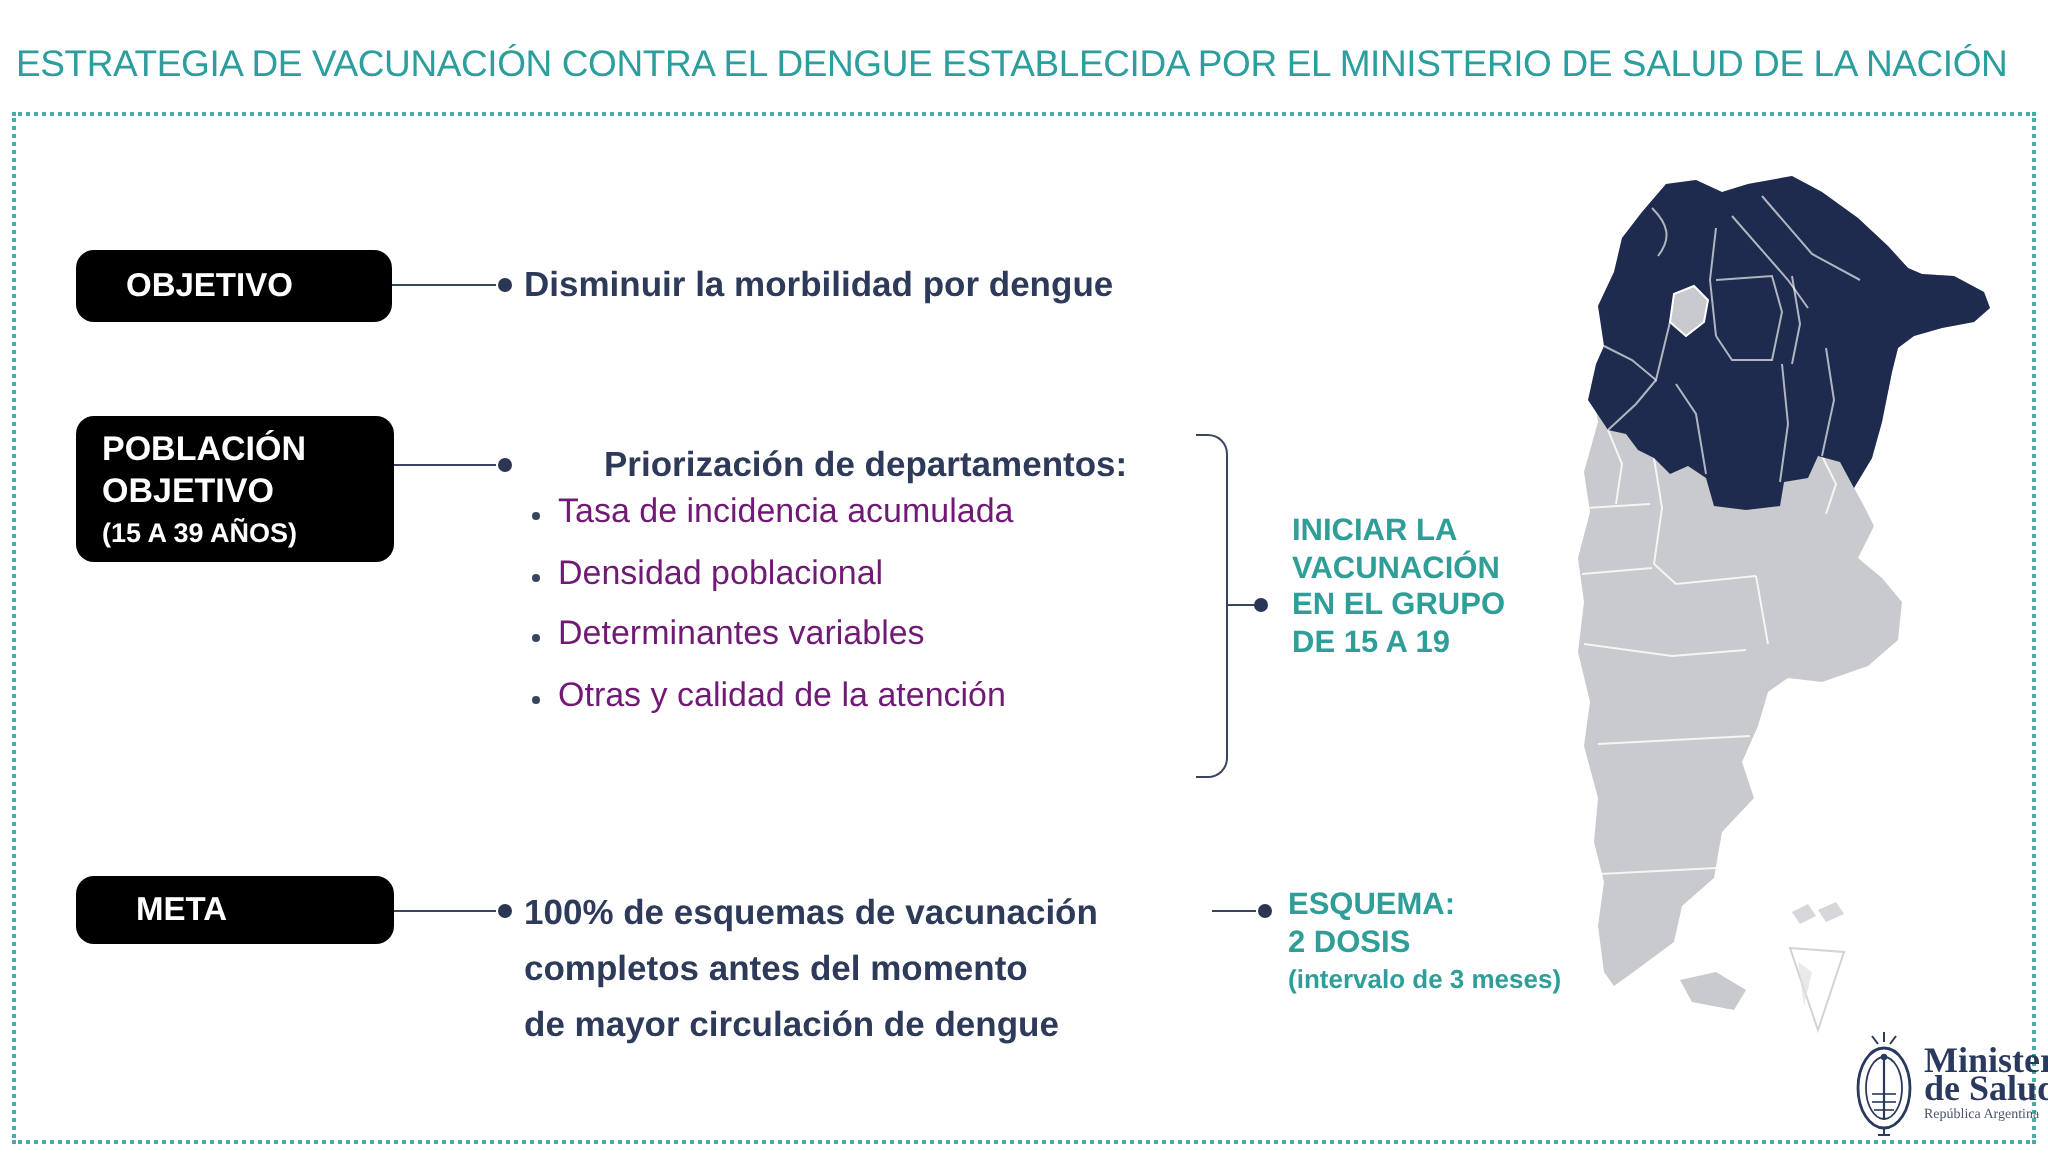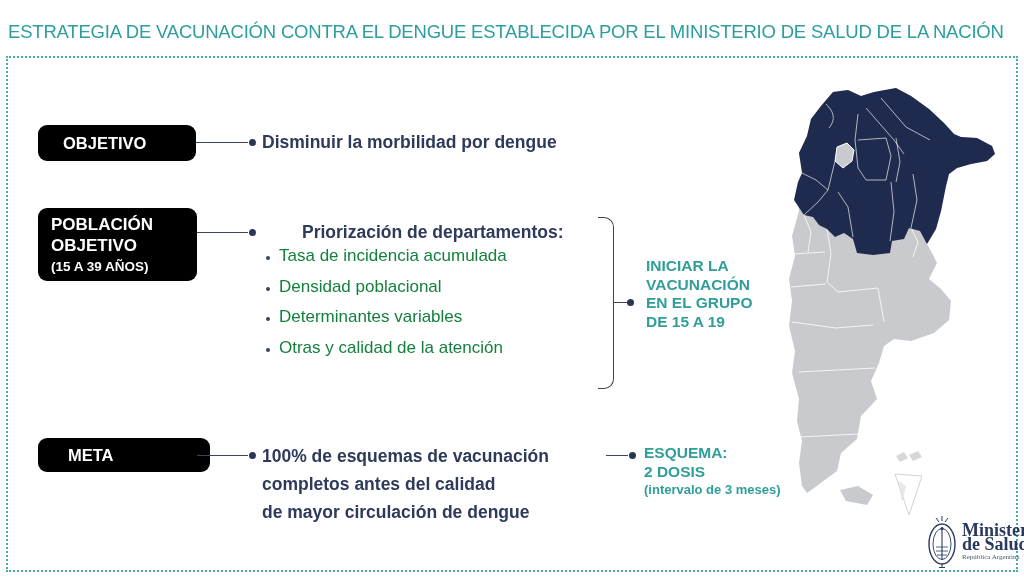--- a/index.html
+++ b/index.html
@@ -18,33 +18,33 @@
     border:2px dotted #4AACA9;
   }
   
   .pill {
     position:absolute; background:#000000; color:#ffffff; font-weight:bold;
     border-radius:9px; display:flex; flex-direction:column; justify-content:center;
   }
   .pill-objetivo { left:38px; top:125px; width:158px; height:36px; font-size:16.5px; padding-left:25px; }
   .pill-poblacion { left:38px; top:208px; width:159px; height:73px; font-size:17px; line-height:21.5px; padding-left:13px; }
   .pill-poblacion .small { font-size:13.5px; line-height:19px; }
-  .pill-meta { left:38px; top:438px; width:172px; height:34px; font-size:16.5px; padding-left:30px; }
+  .pill-meta { left:38px; top:438px; width:159px; height:34px; font-size:16.5px; padding-left:30px; }
   
   .hline { position:absolute; height:0; border-top:1.4px solid #39445F; }
   .dot { position:absolute; width:7px; height:7px; border-radius:50%; background:#2B3554; }
   .bracket {
     position:absolute; left:598px; top:217px; width:16px; height:172px;
     border:1.6px solid #39445F; border-left:none; border-radius:0 10px 10px 0;
   }
   
   .txt-bold { position:absolute; color:#2E3A5A; font-weight:bold; font-size:17.5px; line-height:22px; white-space:nowrap;text-align:center; }
   .meta-text { position:absolute; left:262px; top:442px; color:#2E3A5A; font-weight:bold; font-size:17.5px; line-height:28px; white-space:nowrap; }
   .crit-list { position:absolute; left:266px; top:246px; list-style:none; }
-  .crit-list li { display:flex; align-items:flex-start; height:30.5px; font-size:17px; color:#15803d; white-space:nowrap; }
+  .crit-list li { display:flex; align-items:flex-start; height:30.5px; font-size:17px; color:#701a75; white-space:nowrap; }
   .mini-dot { width:4px; height:4px; border-radius:50%; background:#39445F; margin:10px 9px 0 0; flex:none; }
   
   .callout { position:absolute; color:#2F9E99; font-weight:bold; white-space:nowrap; }
   .callout-iniciar { left:646px; top:257px; font-size:15.5px; line-height:18.5px; }
   .callout-esquema { left:644px; top:444px; font-size:15.5px; line-height:18.5px; }
   .callout-esquema .small { font-size:13px; }
   
   .map-wrap { position:absolute; left:778px; top:82px; width:232px; height:436px; }
   
   .logo-crest { position:absolute; left:924px; top:514px; width:36px; height:55px; }
@@ -105,21 +105,21 @@
     <div>DE 15 A 19</div>
   </div>
 
   <div class="pill pill-meta">
     <span>META</span>
   </div>
   <div class="hline" style="left:197px; top:455px; width:51px;"></div>
   <div class="dot" style="left:249px; top:452px;"></div>
   <div class="meta-text">
     <div>100% de esquemas de vacunación</div>
-    <div>completos antes del calidad</div>
+    <div>completos antes del momento</div>
     <div>de mayor circulación de dengue</div>
   </div>
   <div class="hline" style="left:606px; top:455px; width:22px;"></div>
   <div class="dot" style="left:629px; top:452px;"></div>
   <div class="callout callout-esquema">
     <div>ESQUEMA:</div>
     <div>2 DOSIS</div>
     <div class="small">(intervalo de 3 meses)</div>
   </div>
 

